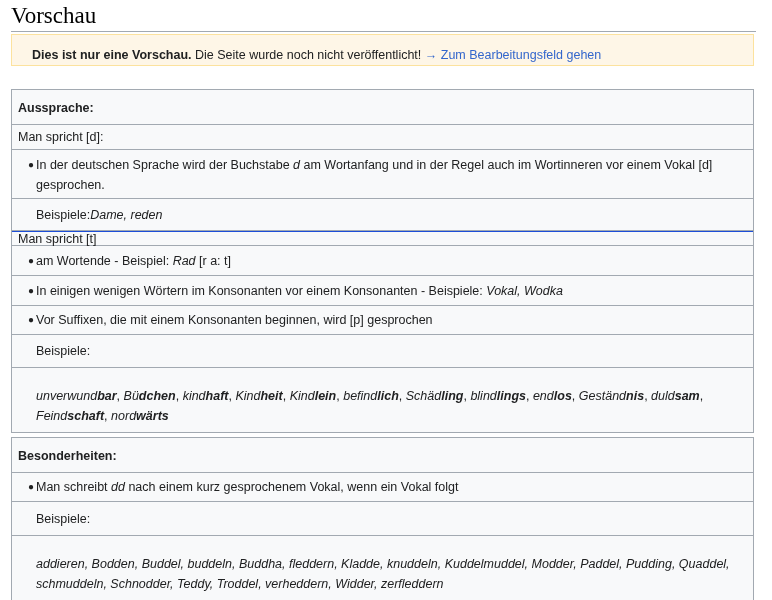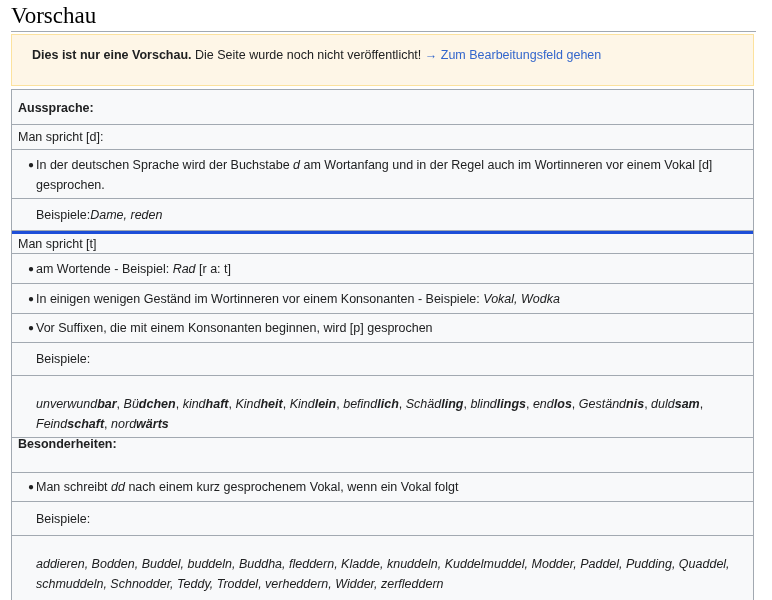--- a/index.html
+++ b/index.html
@@ -1,21 +1,21 @@
 <!DOCTYPE html>
 <html><head>
 <meta charset="utf-8">
 <style>
   html, body { margin: 0; padding: 0; background: #ffffff; }
   body { width: 772px; height: 600px; position: relative; overflow: hidden;
          font-family: "Liberation Sans", sans-serif; color: #202122; }
   .heading { position: absolute; left: 11px; top: 3px; right: 16px;
              font-family: "Liberation Serif", serif; font-size: 23px; font-weight: normal;
              color: #000; padding-bottom: 2px; border-bottom: 1px solid #a2a9b1; line-height: 26px; margin: 0; }
-  .notice { position: absolute; left: 11px; top: 34px; width: 743px; height: 52px;
+  .notice { position: absolute; left: 11px; top: 34px; width: 743px; height: 32px;
             box-sizing: border-box; background: #fef6e7; border: 1px solid #fce29e;
             font-size: 12.5px; line-height: 40px; padding-left: 20px; }
   .notice b { color: #202122; }
   .notice a { color: #3366cc; text-decoration: none; }
   .notice .arrow { color: #3366cc; }
 
   .table { position: absolute; left: 11px; width: 743px; box-sizing: border-box;
            background: #f8f9fa; border: 1px solid #a2a9b1; }
   .t1 { top: 89px; }
   .t2 { top: 437px; }
@@ -44,43 +44,43 @@
   <div class="row hdr" style="height:35px;padding-bottom:6px;">Aussprache:</div>
   <div class="row sub" style="height:25px;">Man spricht [d]:</div>
   <div class="row bullet" style="height:49px;padding-top:5px;">
     <span class="dot">●</span>
     <span><span>In der deutschen Sprache wird der Buchstabe </span><i>d</i><span> am Wortanfang und in der Regel auch im Wortinneren vor einem Vokal  [d] gesprochen.</span></span>
   </div>
   <div class="row plain" style="height:32px;">
     <span>Beispiele: </span>
       <i>Dame, reden</i>
   </div>
-  <div class="row sub" style="height:23px;border-top:3px solid #1d4ed8;">Man spricht [t]</div>
+  <div class="row sub" style="height:15px;border-top:1px solid #1d4ed8;">Man spricht [t]</div>
   <div class="row bullet" style="height:30px;padding-top:5px;">
     <span class="dot">●</span>
     <span><span>am Wortende - Beispiel: </span><i>Rad</i><span> [r a: t]</span></span>
   </div>
   <div class="row bullet" style="height:30px;padding-top:5px;">
     <span class="dot">●</span>
-    <span><span>In einigen wenigen Geständ im Wortinneren vor einem Konsonanten - Beispiele: </span><i>Vokal, Wodka</i><span></span></span>
+    <span><span>In einigen wenigen Wörtern im Konsonanten vor einem Konsonanten - Beispiele: </span><i>Vokal, Wodka</i><span></span></span>
   </div>
   <div class="row bullet" style="height:29px;padding-top:4px;">
     <span class="dot">●</span>
     <span><span>Vor Suffixen, die mit einem Konsonanten beginnen, wird [p] gesprochen</span><i></i><span></span></span>
   </div>
   <div class="row plain" style="height:33px;">
     <span>Beispiele:</span>
   </div>
   <div class="row ex" style="height:51px;padding-top:5px;">
     <span><i>unverwund</i><b>bar</b><span style="font-style:normal">, </span><i>Bü</i><b>dchen</b><span style="font-style:normal">, </span><i>kind</i><b>haft</b><span style="font-style:normal">, </span><i>Kind</i><b>heit</b><span style="font-style:normal">, </span><i>Kind</i><b>lein</b><span style="font-style:normal">, </span><i>befind</i><b>lich</b><span style="font-style:normal">, </span><i>Schäd</i><b>ling</b><span style="font-style:normal">, </span><i>blind</i><b>lings</b><span style="font-style:normal">, </span><i>end</i><b>los</b><span style="font-style:normal">, </span><i>Geständ</i><b>nis</b><span style="font-style:normal">, </span><i>duld</i><b>sam</b><span style="font-style:normal">, </span><i>Feind</i><b>schaft</b><span style="font-style:normal">, </span><i>nord</i><b>wärts</b><span style="font-style:normal"></span></span>
   </div>
 </div>
 
 <div class="table t2">
-  <div class="row hdr" style="height:35px;padding-bottom:18px;">Besonderheiten:</div>
+  <div class="row hdr" style="height:35px;padding-bottom:6px;">Besonderheiten:</div>
   <div class="row bullet" style="height:29px;padding-top:4px;">
     <span class="dot">●</span>
     <span><span>Man schreibt </span><i>dd</i><span> nach einem kurz gesprochenem Vokal, wenn ein Vokal folgt</span></span>
   </div>
   <div class="row plain" style="height:34px;">
     <span>Beispiele:</span>
   </div>
   <div class="row ex" style="height:52px;padding-top:5px;">
     <span>addieren, Bodden, Buddel, buddeln, Buddha, fleddern, Kladde, knuddeln, Kuddelmuddel, Modder, Paddel, Pudding, Quaddel, schmuddeln, Schnodder, Teddy, Troddel, verheddern, Widder, zerfleddern</span>
   </div>

